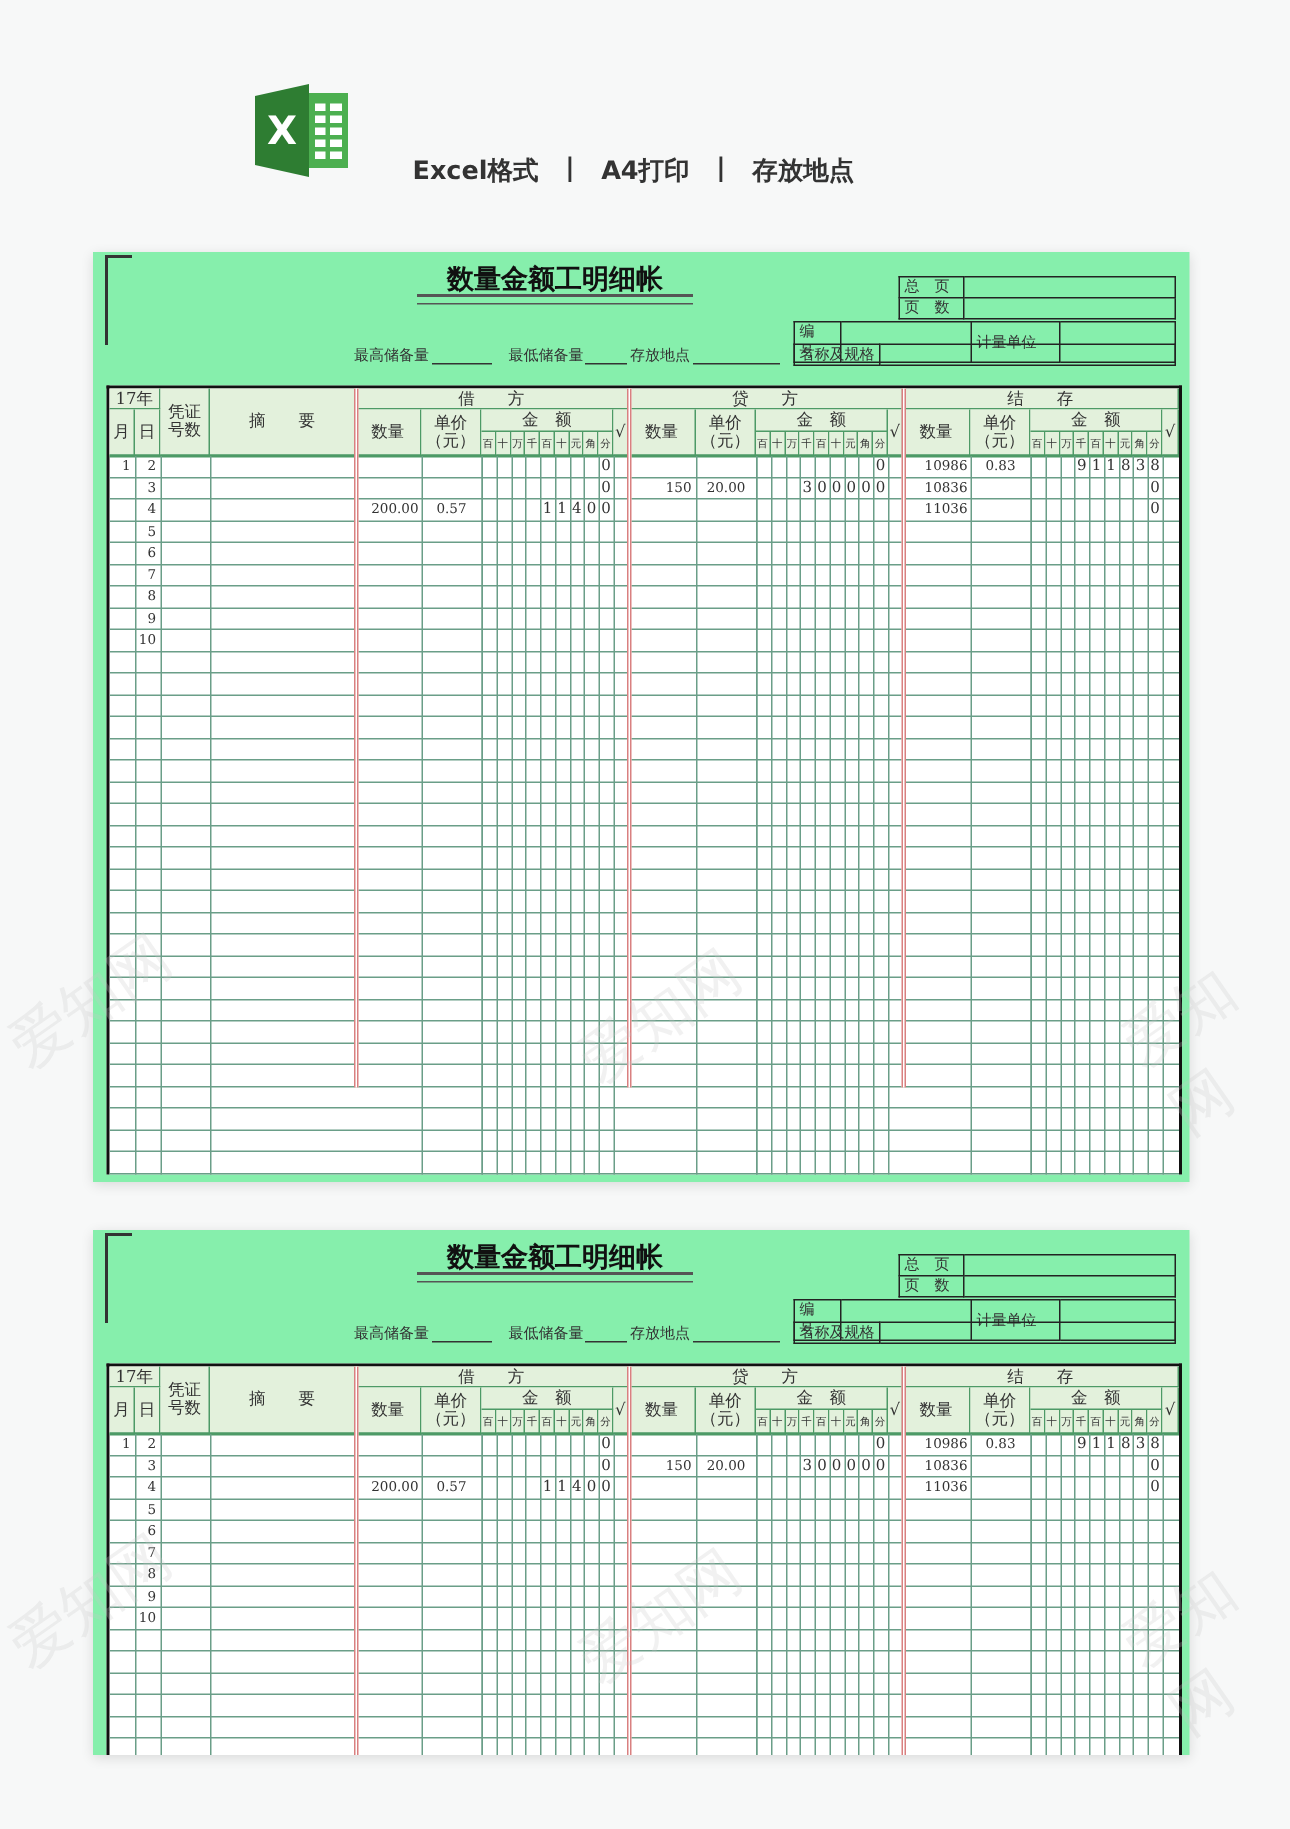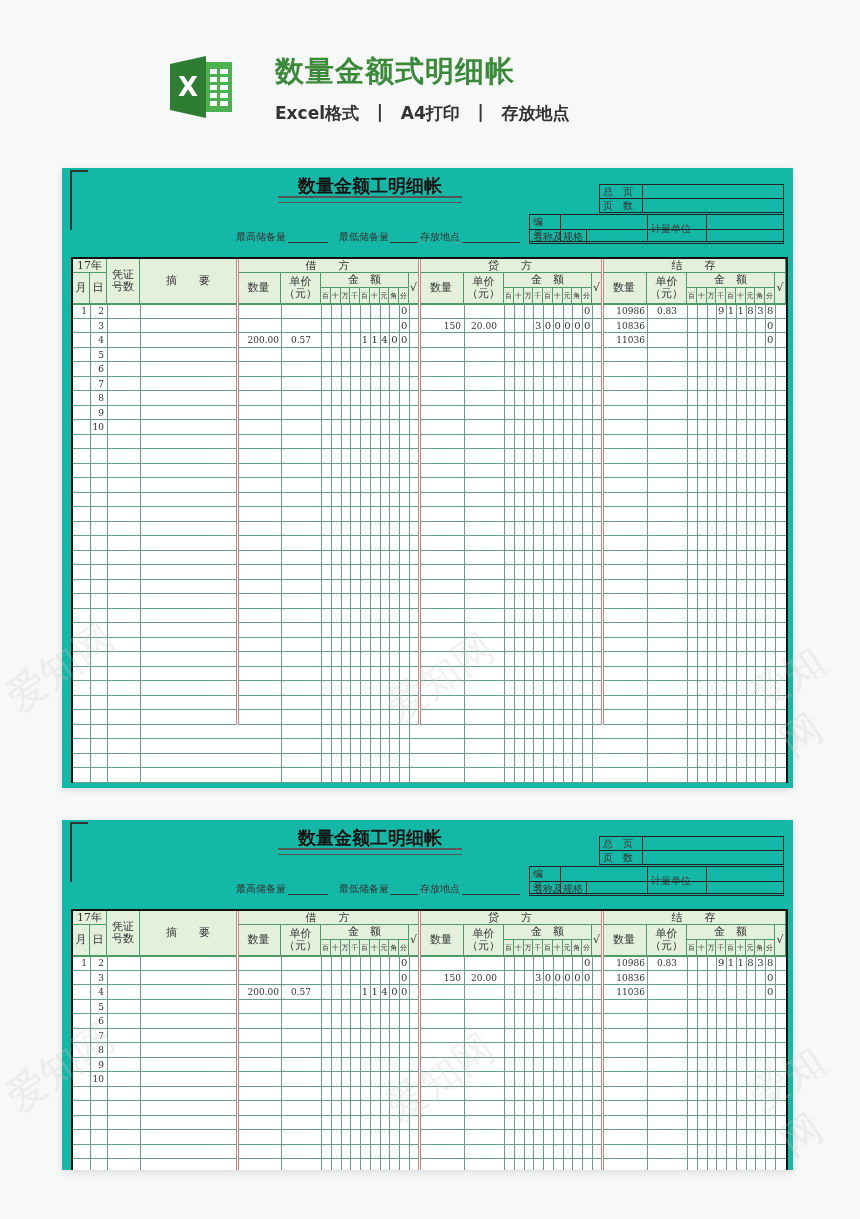--- a/index.html
+++ b/index.html
@@ -6,21 +6,21 @@
   body{width:860px;height:1219px;background:#f7f8f8;position:relative;overflow:hidden;
        font-family:"DejaVu Serif","Liberation Serif",serif;color:#222;}
   .banner{position:absolute;left:0;top:0;width:860px;height:150px;}
   .xl-logo{position:absolute;left:170px;top:56px;width:64px;height:62px;}
   .banner-title{position:absolute;left:275px;top:52px;font-family:"DejaVu Sans","Liberation Sans",sans-serif;
        font-weight:bold;font-size:29px;color:#3a8a3a;letter-spacing:1px;}
   .banner-sub{position:absolute;left:275px;top:102px;font-family:"DejaVu Sans","Liberation Sans",sans-serif;
        font-weight:bold;font-size:17px;color:#333;display:flex;gap:0;}
   .banner-sub span{white-space:pre;}
 
-  .sheet{position:absolute;left:62px;width:731px;background:#14b8a6;box-shadow:0 2px 8px rgba(0,0,0,0.12);overflow:hidden;}
+  .sheet{position:absolute;left:62px;width:731px;background:#86efac;box-shadow:0 2px 8px rgba(0,0,0,0.12);overflow:hidden;}
   .corner{position:absolute;left:8px;top:2px;width:16px;height:58px;border-left:2px solid #333;border-top:2px solid #333;}
   .sheet-title{position:absolute;left:216px;top:6px;width:184px;text-align:center;font-family:"DejaVu Sans","Liberation Sans",sans-serif;
        font-weight:bold;font-size:18px;color:#111;}
   .title-rule{position:absolute;left:216px;top:28px;width:184px;height:4px;border-top:2px solid #555;border-bottom:1px solid #555;}
   .meta-label{position:absolute;font-size:10px;color:#333;top:62px;}
   .meta-line{position:absolute;top:74px;height:0;border-bottom:1px solid #333;}
 
   .infobox{position:absolute;border-collapse:collapse;font-size:10px;}
   .infobox td{border:1px solid #222;height:13px;padding:0 3px;line-height:13px;color:#333;}
 
@@ -52,21 +52,20 @@
       <rect x="40" y="29" width="7" height="5"></rect>
         <rect x="50" y="29" width="8" height="5"></rect>
       <rect x="40" y="37" width="7" height="5"></rect>
         <rect x="50" y="37" width="8" height="5"></rect>
       <rect x="40" y="45" width="7" height="5"></rect>
         <rect x="50" y="45" width="8" height="5"></rect>
     </g>
     <polygon points="0,8 36,0 36,62 0,54" fill="#2e7d32"></polygon>
     <text id="logo-x" x="18" y="40" text-anchor="middle" fill="#fff" font-family="DejaVu Sans, sans-serif" font-weight="bold" font-size="26">X</text>
   </svg>
-  <div class="banner-title">数量金额式明细帐</div>
   <div class="banner-sub">
     <span>Excel格式</span>
     <span>   |   </span>
     <span>A4打印</span>
     <span>   |   </span>
     <span>存放地点</span>
   </div>
 </div>
 
 <div id="sheets">

